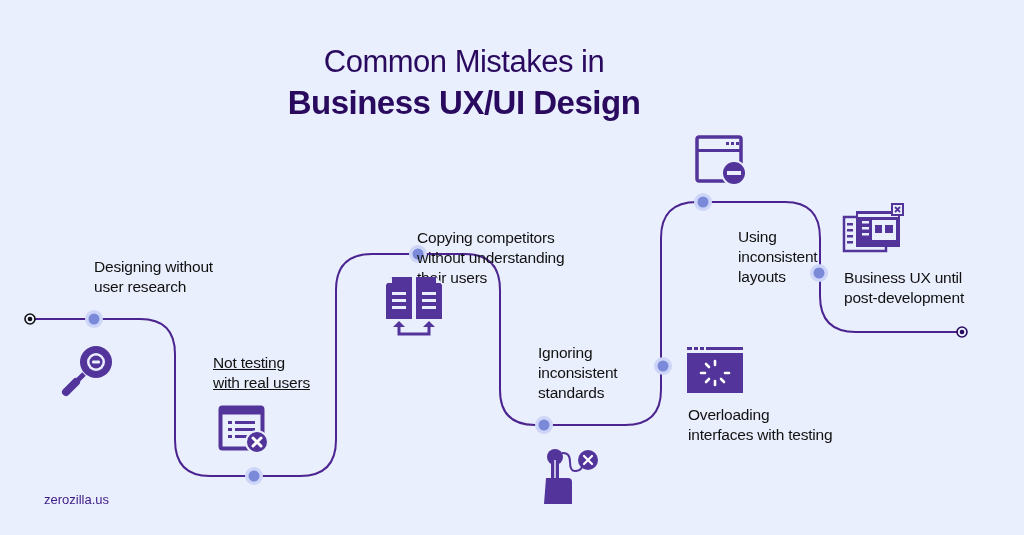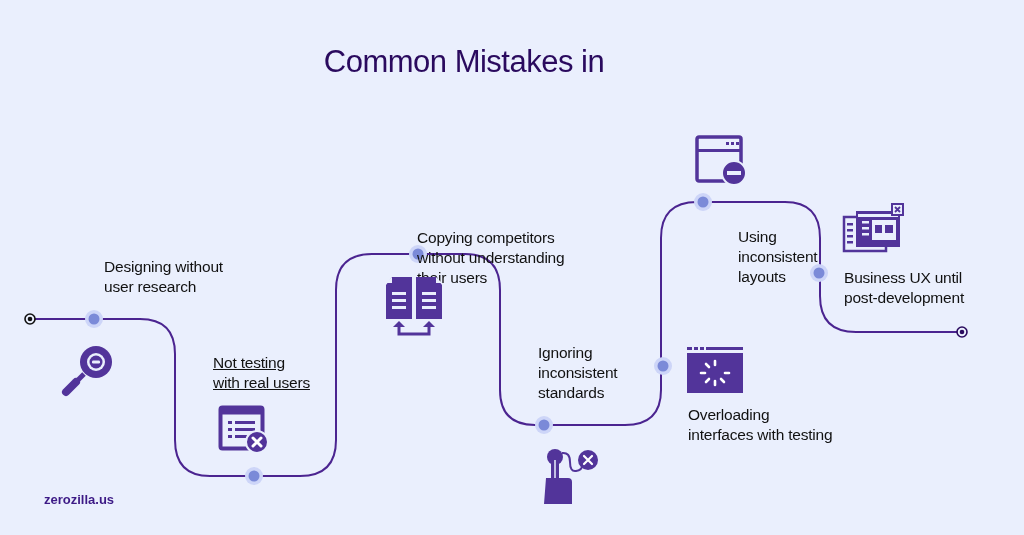--- a/index.html
+++ b/index.html
@@ -16,28 +16,29 @@
   .title-line1 { font-size: 31px; font-weight: 400; letter-spacing: -0.5px; line-height: 40px; }
   .title-line2 { font-size: 33px; font-weight: 700; letter-spacing: -0.5px; line-height: 42px; }
   svg.path-layer { position: absolute; left: 0; top: 0; }
   .label {
     position: absolute; color: #111; font-size: 15.5px; line-height: 20px;
     white-space: pre-line; letter-spacing: -0.2px;
   }
   .icon { position: absolute; }
   .brand {
     position: absolute; left: 44px; top: 492px; color: #3d1a86;
-    font-size: 13px; font-weight: 700;
+    font-size: 13px; font-weight: 400;
   }
 </style>
 </head>
 <body>
 
 <div class="title-wrap">
   <div class="title-line1">Common Mistakes in</div>
+  <div class="title-line2">Business UX/UI Design</div>
 </div>
 
 <svg class="path-layer" width="1024" height="535">
   <path d="M30 319 L140 319 Q175 319 175 354 L175 440 Q175 476 210 476 L300 476 Q336 476 336 440 L336 290 Q336 254 372 254 L465 254 Q500 254 500 290 L500 390 Q500 425 535 425 L625 425 Q661 425 661 390 L661 238 Q661 202 697 202 L785 202 Q820 202 820 238 L820 296 Q820 332 856 332 L962 332" fill="none" stroke="#4b2490" stroke-width="2"></path>
   <g>
     <circle cx="30" cy="319" r="5" fill="#eaeffd" stroke="#111" stroke-width="1.6"></circle>
     <circle cx="30" cy="319" r="2.3" fill="#111"></circle>
   </g>
   <g>
     <circle cx="962" cy="332" r="5" fill="#eaeffd" stroke="#2a0a5e" stroke-width="1.6"></circle>
@@ -68,21 +69,21 @@
         <circle cx="703" cy="202" r="9" fill="#cdd5f8"></circle>
         <circle cx="703" cy="202" r="5.5" fill="#7b8ad8"></circle>
       </g>
       <g>
         <circle cx="819" cy="273" r="9" fill="#cdd5f8"></circle>
         <circle cx="819" cy="273" r="5.5" fill="#7b8ad8"></circle>
       </g>
     </g>
 </svg>
 
-<div class="label" style="left:104px;top:257px;">Designing without
+<div class="label" style="left:94px;top:257px;">Designing without
 user research</div>
 <div class="label" style="left:213px;top:353px;text-decoration:underline;">Not testing
 with real users</div>
 <div class="label" style="left:417px;top:180px;margin-top:48px;">Copying competitors
 without understanding
 their users</div>
 <div class="label" style="left:538px;top:343px;">Ignoring
 inconsistent
 standards</div>
 <div class="label" style="left:688px;top:405px;">Overloading

